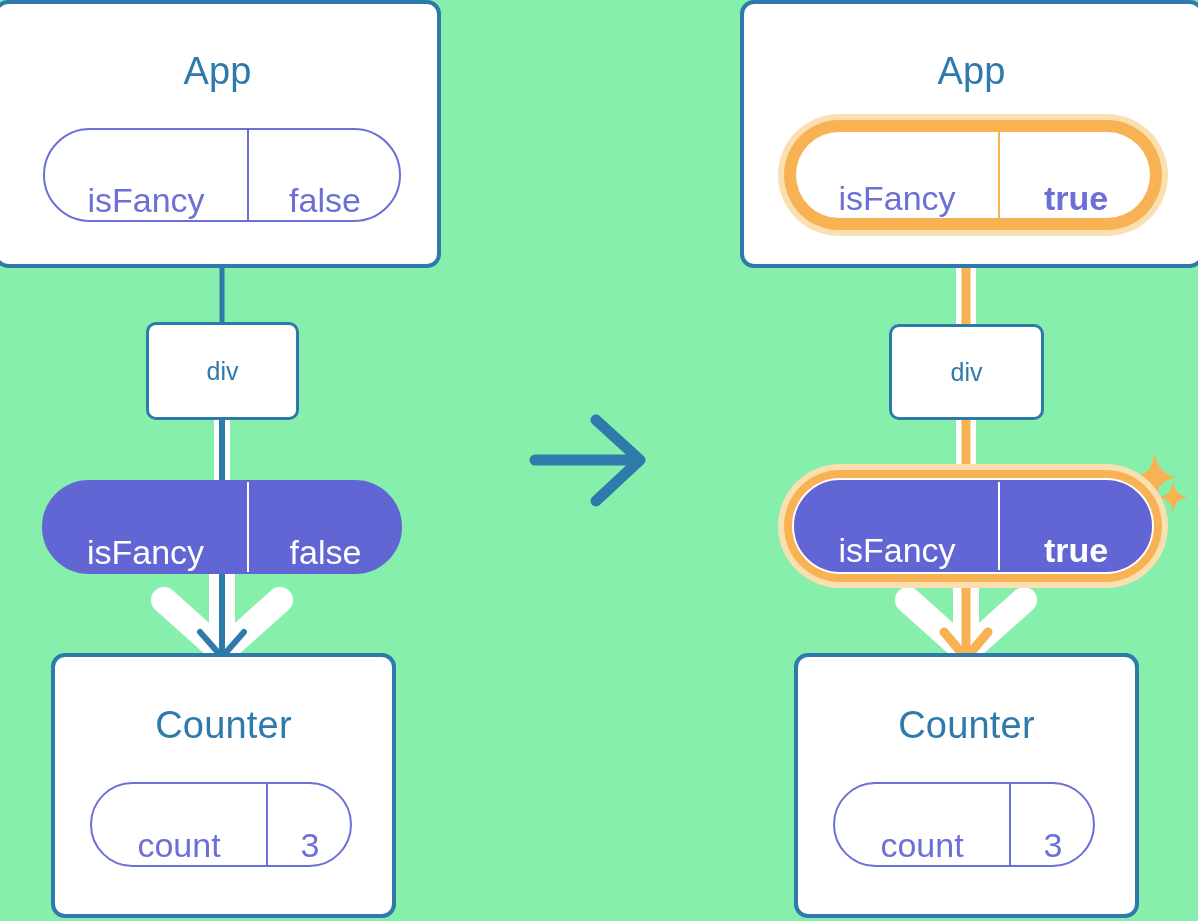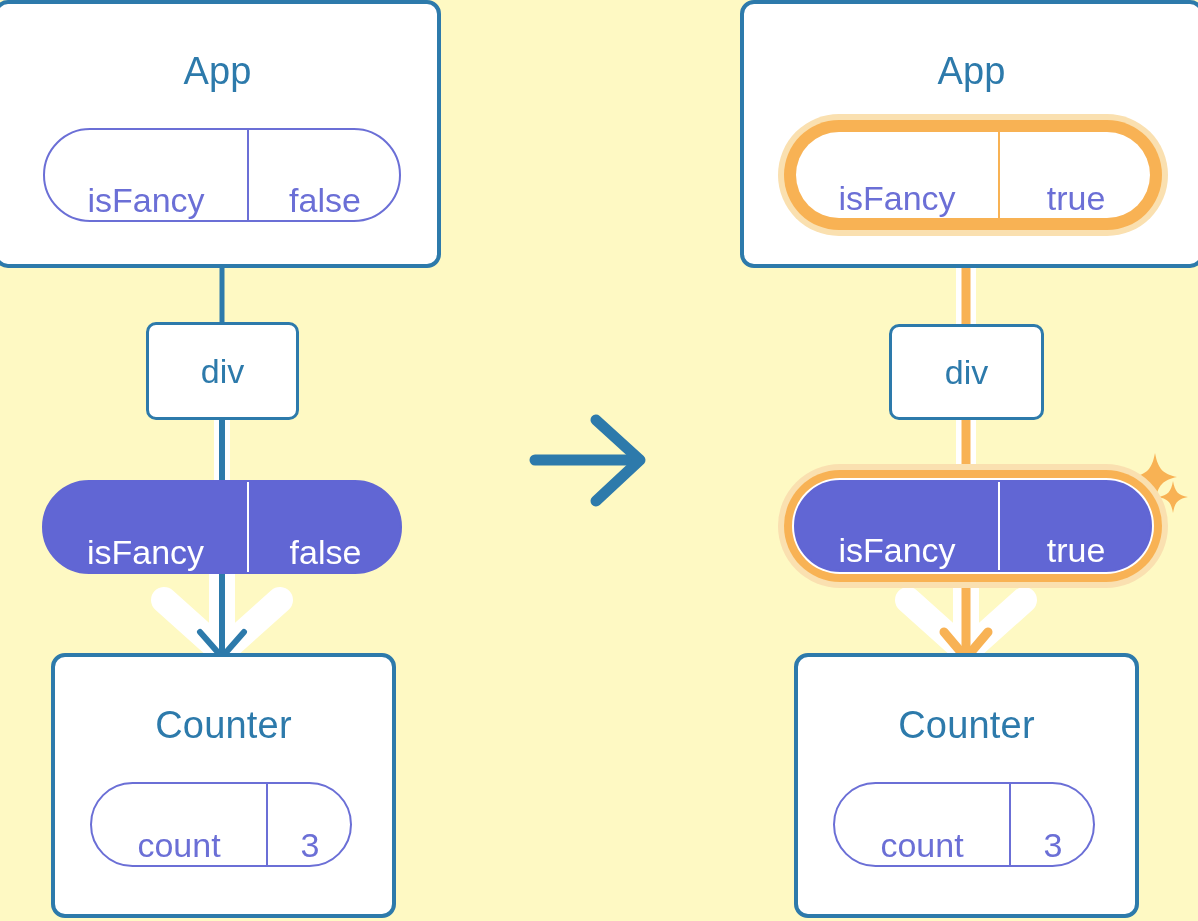--- a/index.html
+++ b/index.html
@@ -7,21 +7,21 @@
     padding: 0;
     background: #4d6972;
   }
   body {
     font-family: "Liberation Sans", sans-serif;
   }
   #stage {
     position: relative;
     width: 1198px;
     height: 921px;
-    background: #fef9c3;
+    background: #86efac;
     overflow: hidden;
   }
   .diagram-svg {
     position: absolute;
     left: 0;
     top: 0;
     width: 1198px;
     height: 921px;
   }
   
@@ -46,21 +46,21 @@
   .node-box {
     position: absolute;
     background: #ffffff;
     border: 3px solid #2d7aab;
     border-radius: 10px;
     box-sizing: border-box;
     display: flex;
     align-items: center;
     justify-content: center;
     color: #2d7aab;
-    font-size: 34px;
+    font-size: 25px;
   }
   
   .pill {
     position: absolute;
     box-sizing: border-box;
     display: flex;
     align-items: flex-end;
     border-radius: 999px;
     overflow: hidden;
   }
@@ -87,21 +87,21 @@
   .pill-filled .pill-key,
   .pill-filled .pill-val {
     color: #ffffff;
   }
   .pill-divider {
     flex: 0 0 2px;
     align-self: stretch;
   }
   .pill-outline .pill-divider { background: #6b6fd6; }
   .pill-filled  .pill-divider { background: #ffffff; }
-  .pill-val.bold { font-weight: normal; }
+  .pill-val.bold { font-weight: bold; }
 
   
   .ring-outer {
     position: absolute;
     border-radius: 999px;
     background: #fae0b0;
   }
   .ring-mid {
     position: absolute;
     border-radius: 999px;

